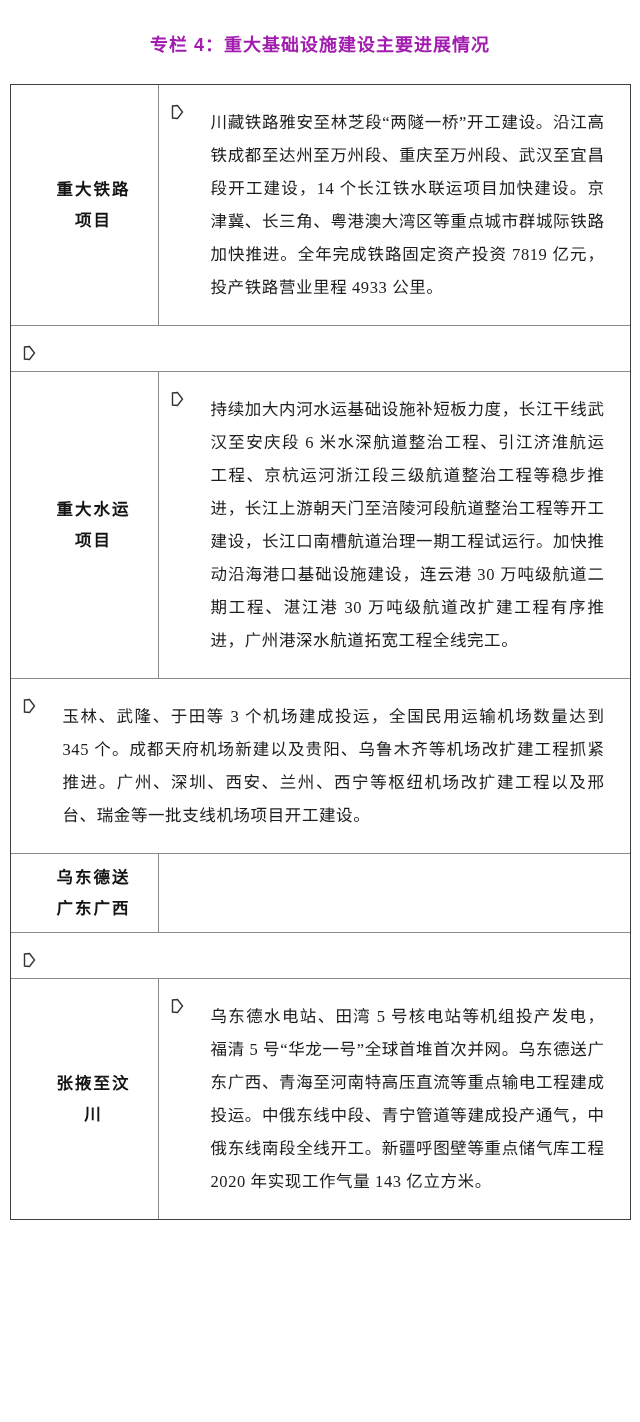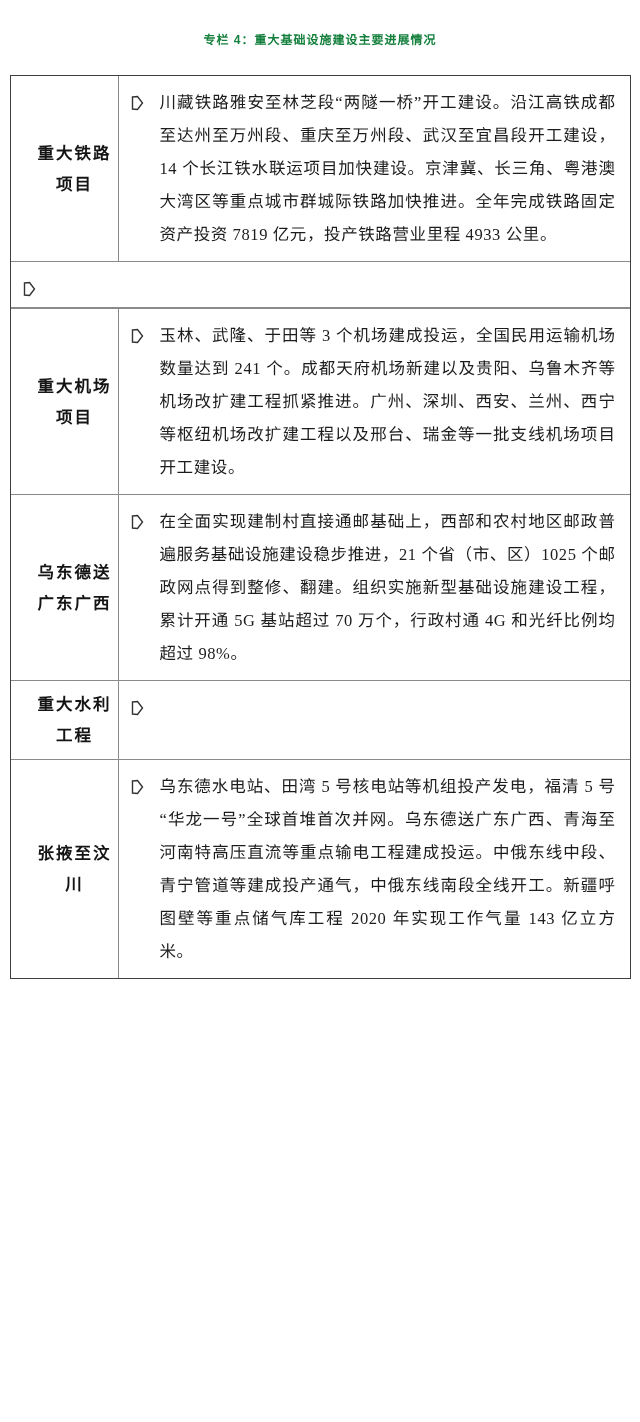--- a/index.html
+++ b/index.html
@@ -16,23 +16,23 @@
   }
   .page {
     width: 640px;
     box-sizing: border-box;
     padding-top: 30px;
   }
   .doc-title {
     text-align: center;
     font-family: "Liberation Sans", "DejaVu Sans", sans-serif;
     font-weight: 700;
-    font-size: 12px;
+    font-size: 18px;
     letter-spacing: 1px;
-    color: #15803d;
+    color: #a21caf;
     margin: 0 0 28px 0;
   }
   .box-table {
     width: 621px;
     margin: 0 auto 22px auto;
     border: 1.6px solid #3f3f3f;
     box-sizing: border-box;
   }
   .box-row {
     display: flex;
@@ -42,22 +42,23 @@
   .box-row:last-child {
     border-bottom: none;
   }
   .label-cell {
     width: 108px;
     flex: 0 0 108px;
     box-sizing: border-box;
     border-right: 1px solid #8a8a8a;
     display: flex;
     align-items: center;
-    justify-content: flex-end;
+    justify-content: flex-start;
     padding: 8px 4px;
+    margin-left: 40px;
   }
   .label-text {
     font-family: "Liberation Sans", "DejaVu Sans", sans-serif;
     font-weight: 700;
     font-size: 16.5px;
     line-height: 31px;
     letter-spacing: 2px;
     text-align: center;
     max-width: 78px;
     color: #141414;
@@ -68,21 +69,21 @@
     display: flex;
     align-items: flex-start;
     padding: 10px 14px 10px 10px;
   }
   .bullet {
     flex: 0 0 auto;
     margin: 9px 16px 0 2px;
     line-height: 0;
   }
   .content-text {
-    margin: 0;
+    margin: 11px;
     flex: 1 1 auto;
     font-size: 16.5px;
     line-height: 33px;
     letter-spacing: 0.6px;
     text-align: justify;
     text-justify: inter-ideograph;
     color: #1c1c1c;
   }
 </style>
 </head>
@@ -112,54 +113,51 @@
       <div class="content-cell">
         <span class="bullet">
           <svg width="13" height="16" viewBox="0 0 13 16">
               <polygon points="1.5,2 6.5,1.5 11.5,8 6.5,14.5 1.5,14" fill="none" stroke="#333" stroke-width="1.4"></polygon>
             </svg>
         </span>
       </div>
     </div>
 
     <div class="box-row">
-    </div>
-
-    <div class="box-row">
       <div class="label-cell">
-        <span class="label-text">重大机场项目</span>
+        <span class="label-text">重大水运项目</span>
       </div>
       <div class="content-cell">
         <span class="bullet">
           <svg width="13" height="16" viewBox="0 0 13 16">
               <polygon points="1.5,2 6.5,1.5 11.5,8 6.5,14.5 1.5,14" fill="none" stroke="#333" stroke-width="1.4"></polygon>
             </svg>
         </span>
-        <p class="content-text">玉林、武隆、于田等 3 个机场建成投运，全国民用运输机场数量达到 241 个。成都天府机场新建以及贵阳、乌鲁木齐等机场改扩建工程抓紧推进。广州、深圳、西安、兰州、西宁等枢纽机场改扩建工程以及邢台、瑞金等一批支线机场项目开工建设。</p>
+        <p class="content-text">持续加大内河水运基础设施补短板力度，长江干线武汉至安庆段 6 米水深航道整治工程、引江济淮航运工程、京杭运河浙江段三级航道整治工程等稳步推进，长江上游朝天门至涪陵河段航道整治工程等开工建设，长江口南槽航道治理一期工程试运行。加快推动沿海港口基础设施建设，连云港 30 万吨级航道二期工程、湛江港 30 万吨级航道改扩建工程有序推进，广州港深水航道拓宽工程全线完工。</p>
+      </div>
+    </div>
+
+    <div class="box-row">
+      <div class="content-cell">
+        <span class="bullet">
+          <svg width="13" height="16" viewBox="0 0 13 16">
+              <polygon points="1.5,2 6.5,1.5 11.5,8 6.5,14.5 1.5,14" fill="none" stroke="#333" stroke-width="1.4"></polygon>
+            </svg>
+        </span>
+        <p class="content-text">玉林、武隆、于田等 3 个机场建成投运，全国民用运输机场数量达到 345 个。成都天府机场新建以及贵阳、乌鲁木齐等机场改扩建工程抓紧推进。广州、深圳、西安、兰州、西宁等枢纽机场改扩建工程以及邢台、瑞金等一批支线机场项目开工建设。</p>
       </div>
     </div>
 
     <div class="box-row">
       <div class="label-cell">
         <span class="label-text">乌东德送广东广西</span>
       </div>
-      <div class="content-cell">
-        <span class="bullet">
-          <svg width="13" height="16" viewBox="0 0 13 16">
-              <polygon points="1.5,2 6.5,1.5 11.5,8 6.5,14.5 1.5,14" fill="none" stroke="#333" stroke-width="1.4"></polygon>
-            </svg>
-        </span>
-        <p class="content-text">在全面实现建制村直接通邮基础上，西部和农村地区邮政普遍服务基础设施建设稳步推进，21 个省（市、区）1025 个邮政网点得到整修、翻建。组织实施新型基础设施建设工程，累计开通 5G 基站超过 70 万个，行政村通 4G 和光纤比例均超过 98%。</p>
-      </div>
     </div>
 
     <div class="box-row">
-      <div class="label-cell">
-        <span class="label-text">重大水利工程</span>
-      </div>
       <div class="content-cell">
         <span class="bullet">
           <svg width="13" height="16" viewBox="0 0 13 16">
               <polygon points="1.5,2 6.5,1.5 11.5,8 6.5,14.5 1.5,14" fill="none" stroke="#333" stroke-width="1.4"></polygon>
             </svg>
         </span>
       </div>
     </div>
 
     <div class="box-row">

